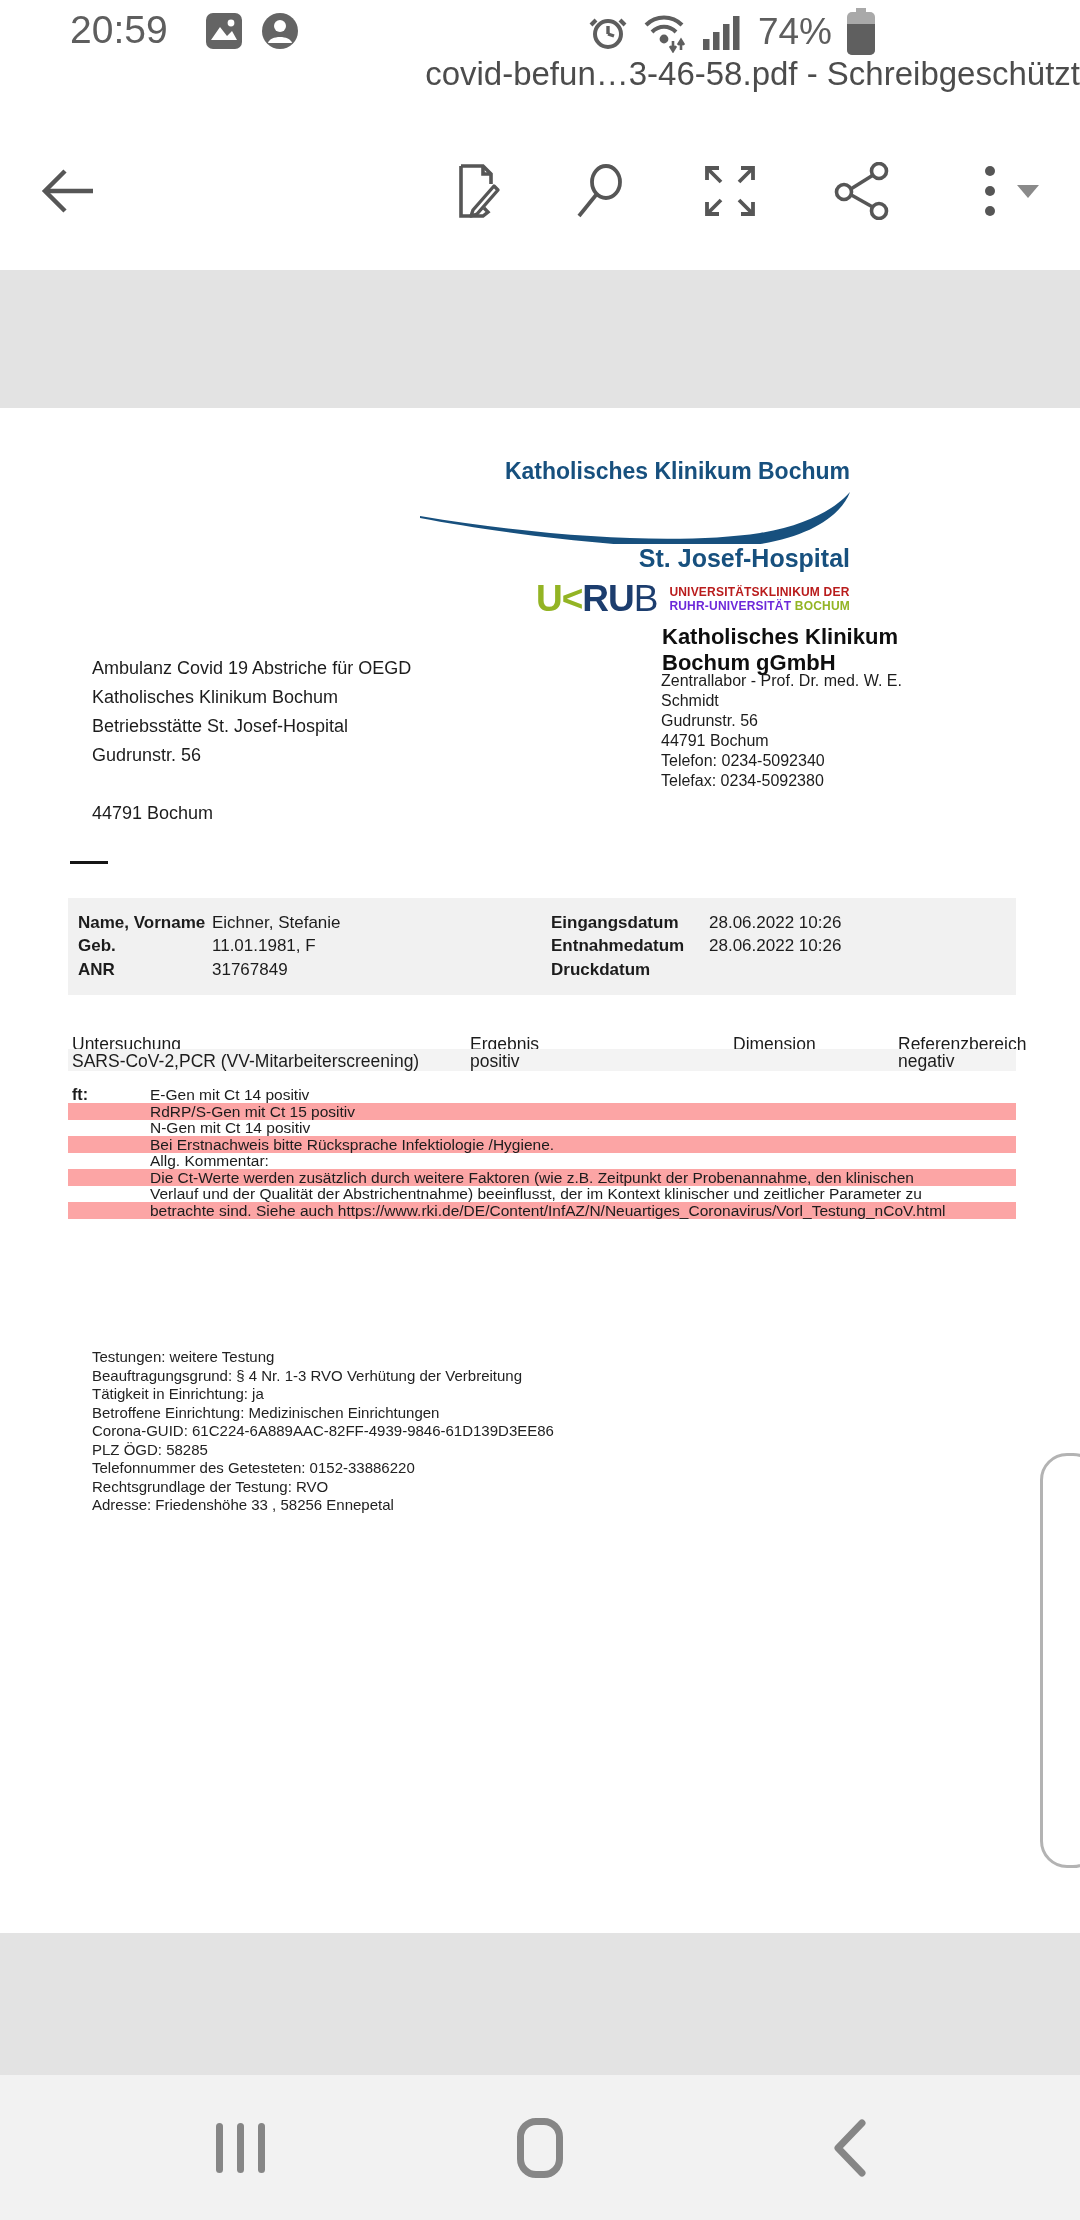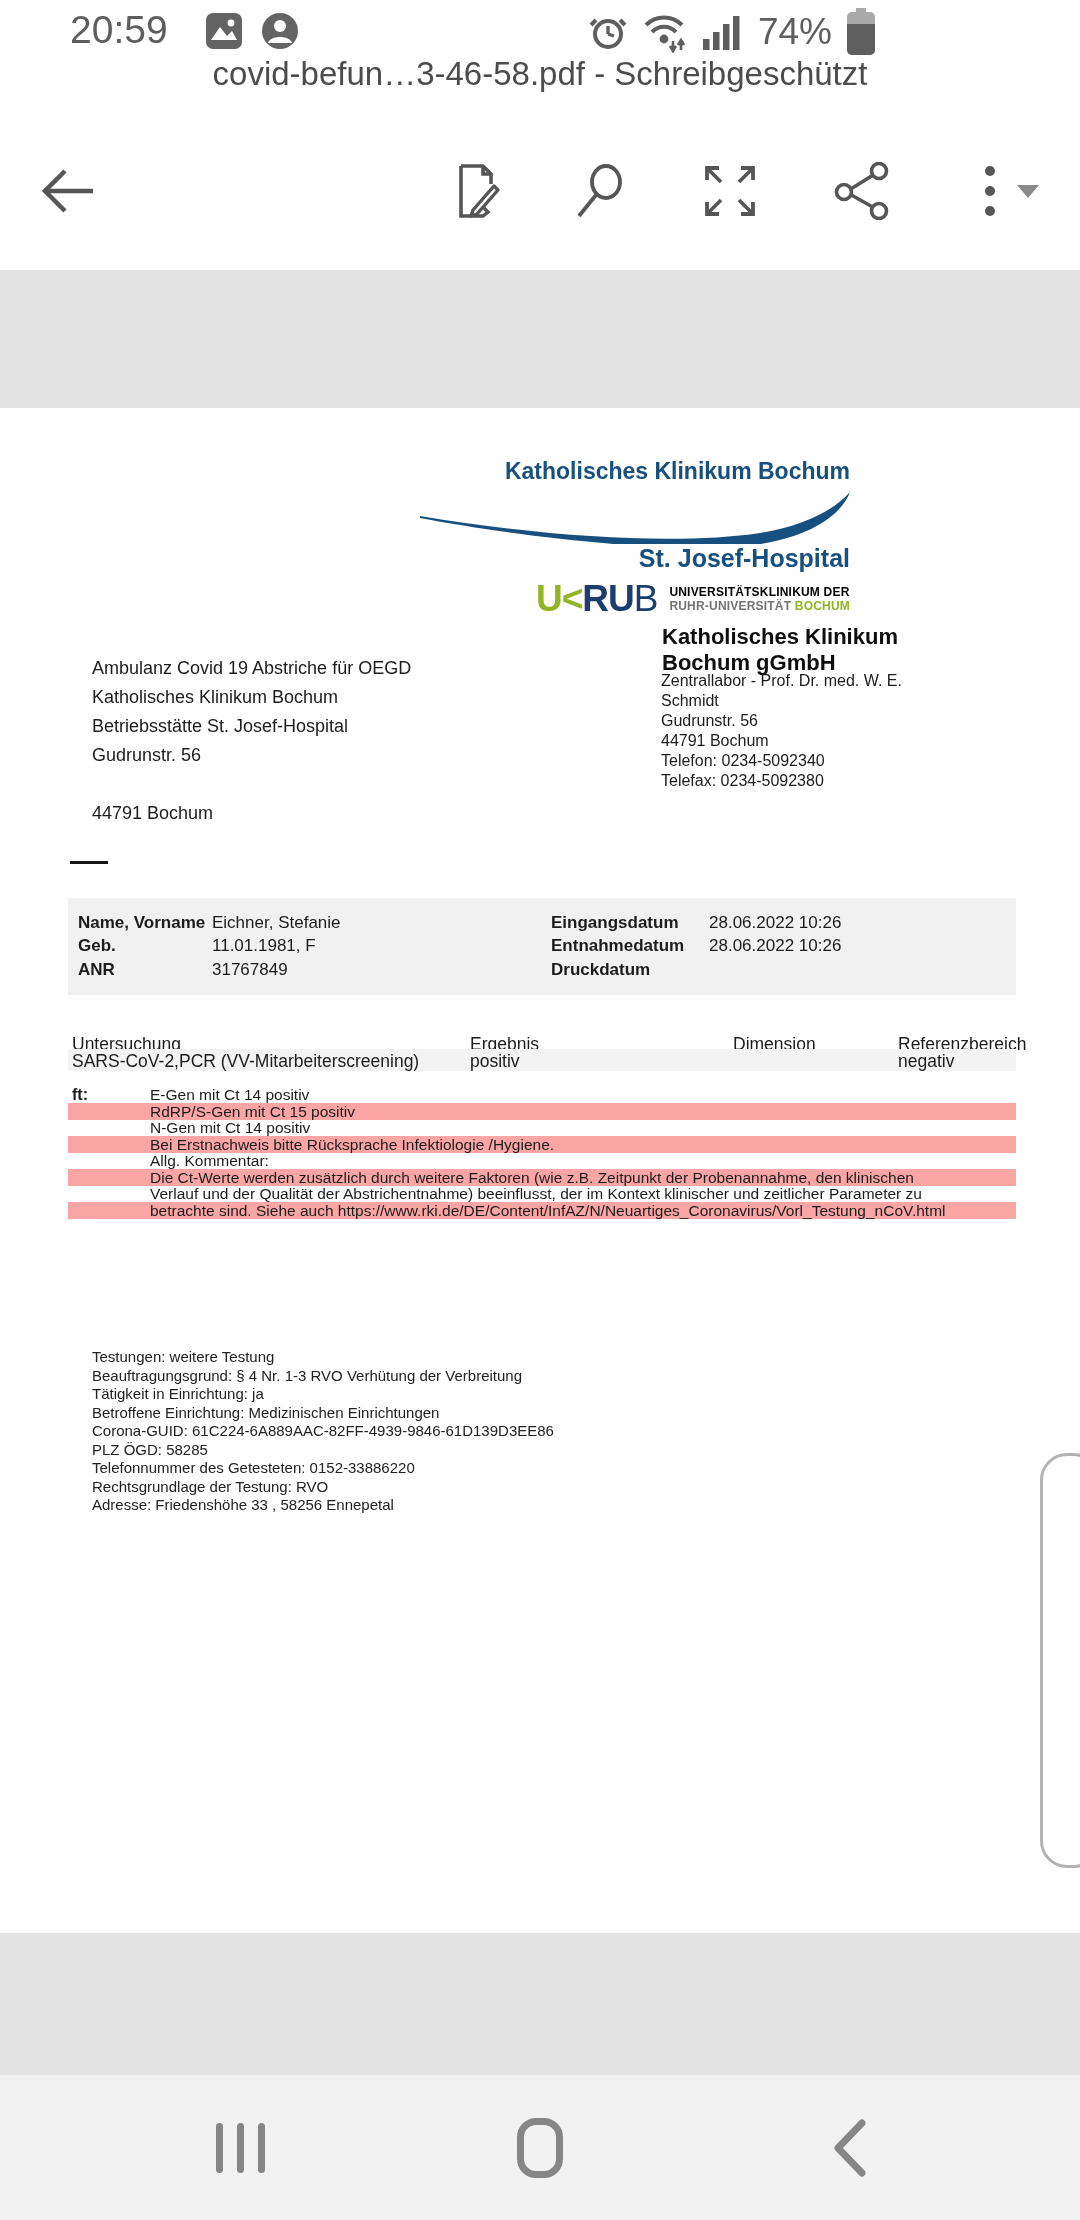--- a/index.html
+++ b/index.html
@@ -5,21 +5,21 @@
   html,body{margin:0;padding:0;background:#888;}
   .screen{position:relative;width:1080px;height:2220px;background:#ffffff;overflow:hidden;
           font-family:"Liberation Sans", sans-serif; margin:0 auto;}
   
   .statusbar{position:absolute;top:0;left:0;width:916px;height:58px;}
   .sb-time{position:absolute;left:70px;top:8px;font-size:39px;color:#5e5e5e;}
   .sb-left-icons{position:absolute;left:205px;top:12px;display:flex;gap:18px;align-items:center;}
   .sb-right{position:absolute;right:40px;top:8px;display:flex;gap:14px;align-items:center;}
   .sb-pct{font-size:37px;color:#5e5e5e;}
   
-  .titlebar{position:absolute;top:55px;left:0;width:1080px;height:66px;text-align:center;}
+  .titlebar{position:absolute;top:55px;left:0;width:1080px;height:66px;text-align:right;}
   .titlebar span{font-size:33px;color:#4c4c4c;}
   .toolbar{position:absolute;top:121px;left:0;width:1080px;height:149px;background:#fff;}
   .tb-btn{position:absolute;width:64px;height:64px;top:38px;display:flex;align-items:center;justify-content:center;}
   
   .strip-top{position:absolute;top:270px;left:0;width:1080px;height:138px;background:#e3e3e3;}
   .strip-bottom{position:absolute;top:1933px;left:0;width:1080px;height:142px;background:#e3e3e3;}
   
   .page{position:absolute;top:408px;left:0;width:916px;height:1525px;background:#ffffff;color:#1c1c1c;}
   .abs{position:absolute;}
   .kkb-name{right:66px;top:50px;font-size:23px;font-weight:bold;}
@@ -198,22 +198,22 @@
     <div class="abs kkb-name" style="color:#17507E;">Katholisches Klinikum Bochum</div>
     <div class="abs kkb-swoosh">
       <svg width="430" height="52" viewBox="0 0 430 52">
           <path d="M0 24 C 130 46 260 53 340 41 C 390 33 418 14 430 0 C 420 26 384 48 325 54 C 235 62 85 42 0 26 Z" fill="#17507E"></path>
         </svg>
     </div>
     <div class="abs stjosef" style="color:#17507E;">St. Josef-Hospital</div>
     <div class="abs ukrub-row">
       <div class="ukrub-mark"><span style="color:#93B424;">U</span><span style="color:#93B424;">&lt;</span><span style="color:#1C3D6E;">RU</span><span style="color:#1C3D6E;font-weight:400;">B</span></div>
       <div class="ukrub-text">
-        <div style="color:#000000;">UNIVERSITÄTSKLINIKUM DER</div>
-        <div><span style="color:#737373;">RUHR-UNIVERSITÄT</span><span style="color:#93B424;"> BOCHUM</span></div>
+        <div style="color:#b91c1c;">UNIVERSITÄTSKLINIKUM DER</div>
+        <div><span style="color:#6d28d9;">RUHR-UNIVERSITÄT</span><span style="color:#93B424;"> BOCHUM</span></div>
       </div>
     </div>
     <div class="abs company">Katholisches Klinikum Bochum gGmbH</div>
 
     <div class="abs sender">
       <div>Ambulanz Covid 19 Abstriche für OEGD</div>
       <div>Katholisches Klinikum Bochum</div>
       <div>Betriebsstätte St. Josef-Hospital</div>
       <div>Gudrunstr. 56</div>
       <div style="height:29px;"></div>

